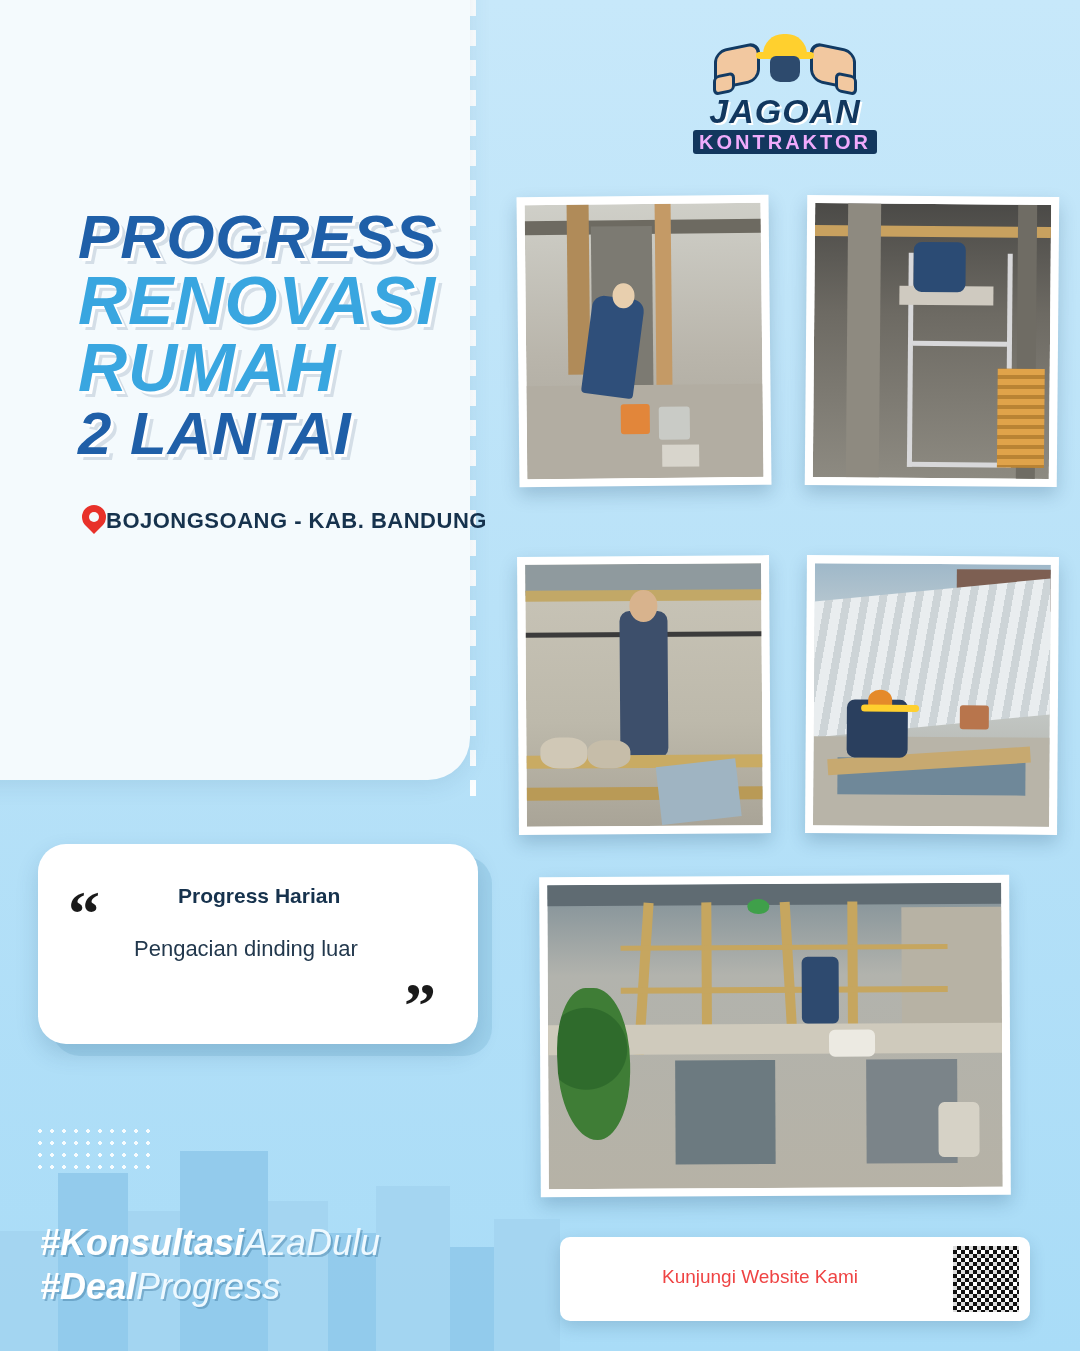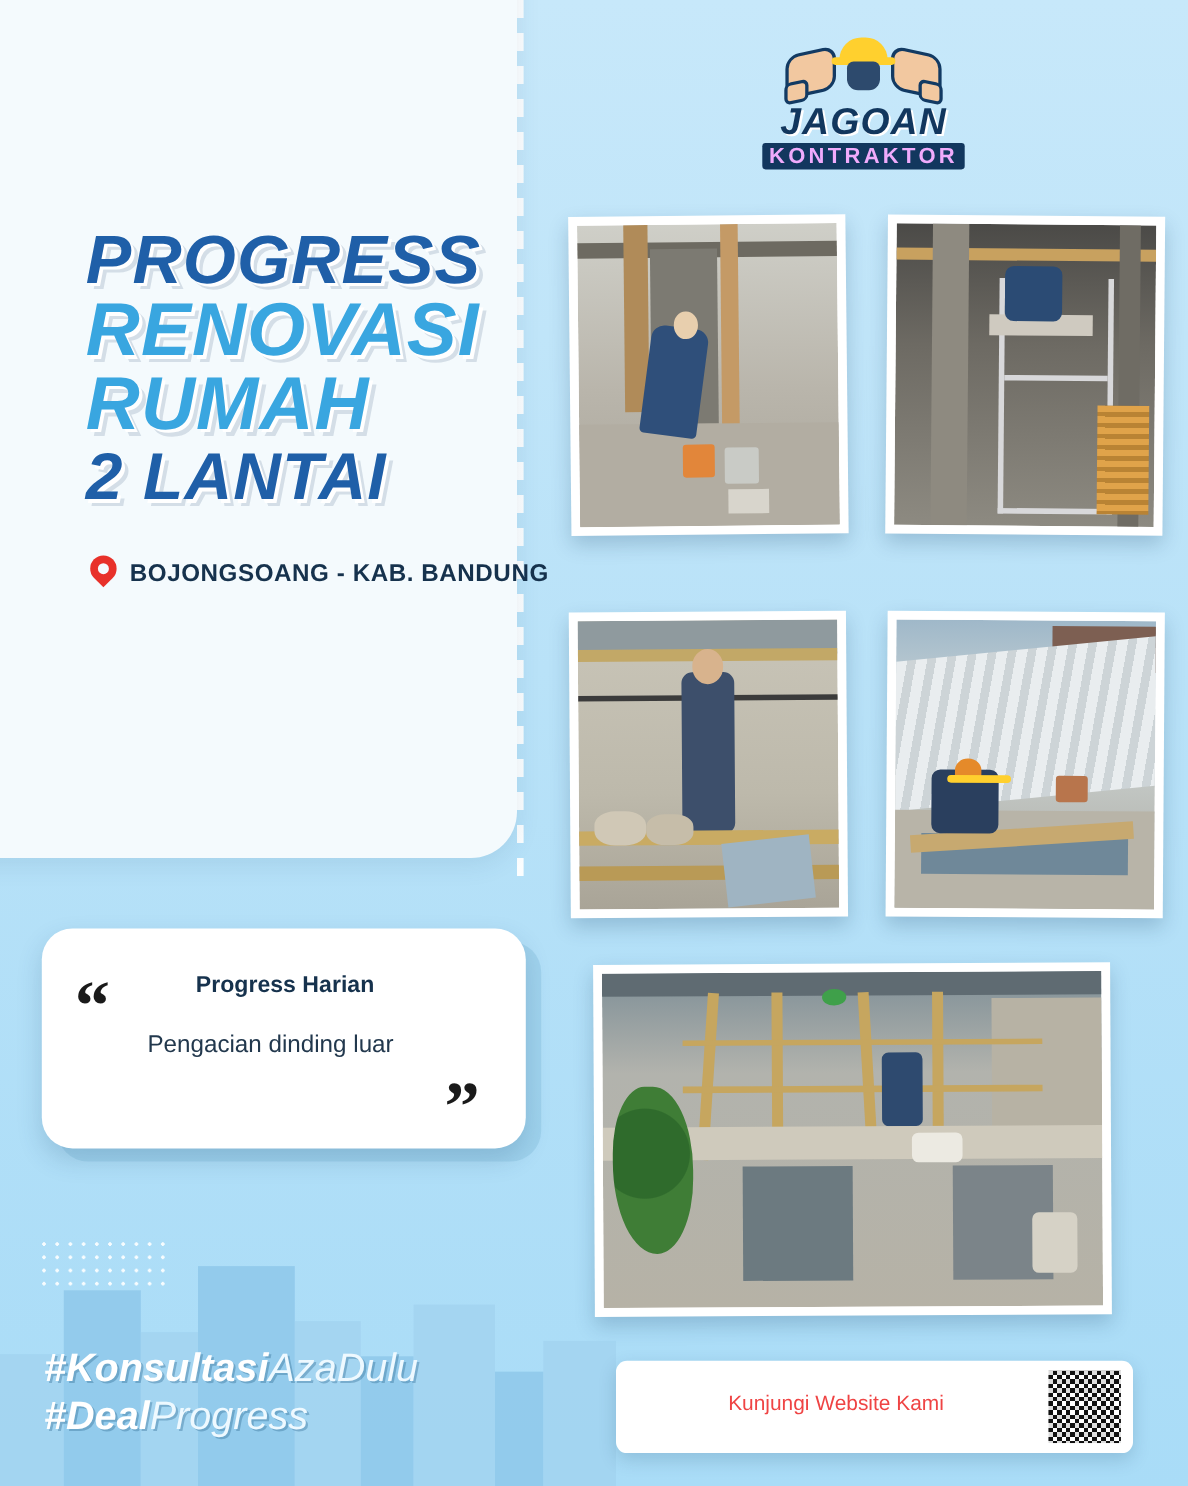--- a/index.html
+++ b/index.html
@@ -103,21 +103,21 @@
     color: #1d6fc4;
     text-shadow: 3px 3px 0 #ffffff, 6px 6px 0 rgba(20,60,100,.14);
   }
   .hl1 { font-size: 62px; color: #1f5fa8; }
   .hl2 { font-size: 68px; color: #39a6e0; margin-top: 4px; }
   .hl3 { font-size: 68px; color: #39a6e0; margin-top: 4px; }
   .hl4 { font-size: 60px; color: #1f5fa8; margin-top: 8px; }
 
   .location {
     position: absolute; top: 505px; left: 82px;
-    display: flex; align-items: center; gap: 12px;
+    display: flex; align-items: center; gap: 0;
   }
   .pin { width: 24px; height: 32px; position: relative; }
   .pin::before{
     content:""; position:absolute; top:0; left:0;
     width:24px; height:24px; border-radius:50% 50% 50% 0;
     transform: rotate(-45deg);
     background:#e8312a;
   }
   .pin::after{
     content:""; position:absolute; top:7px; left:7px;

